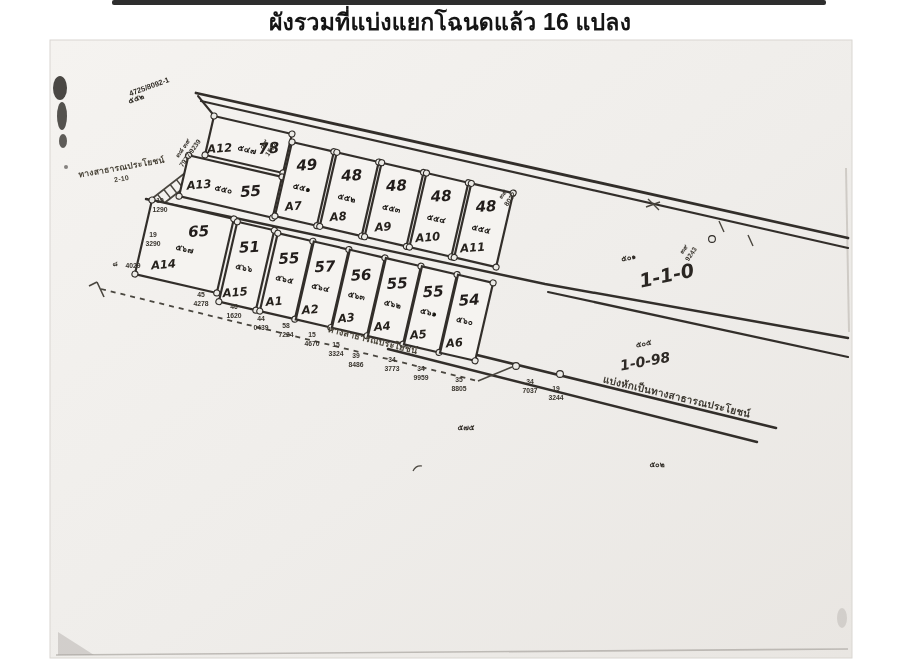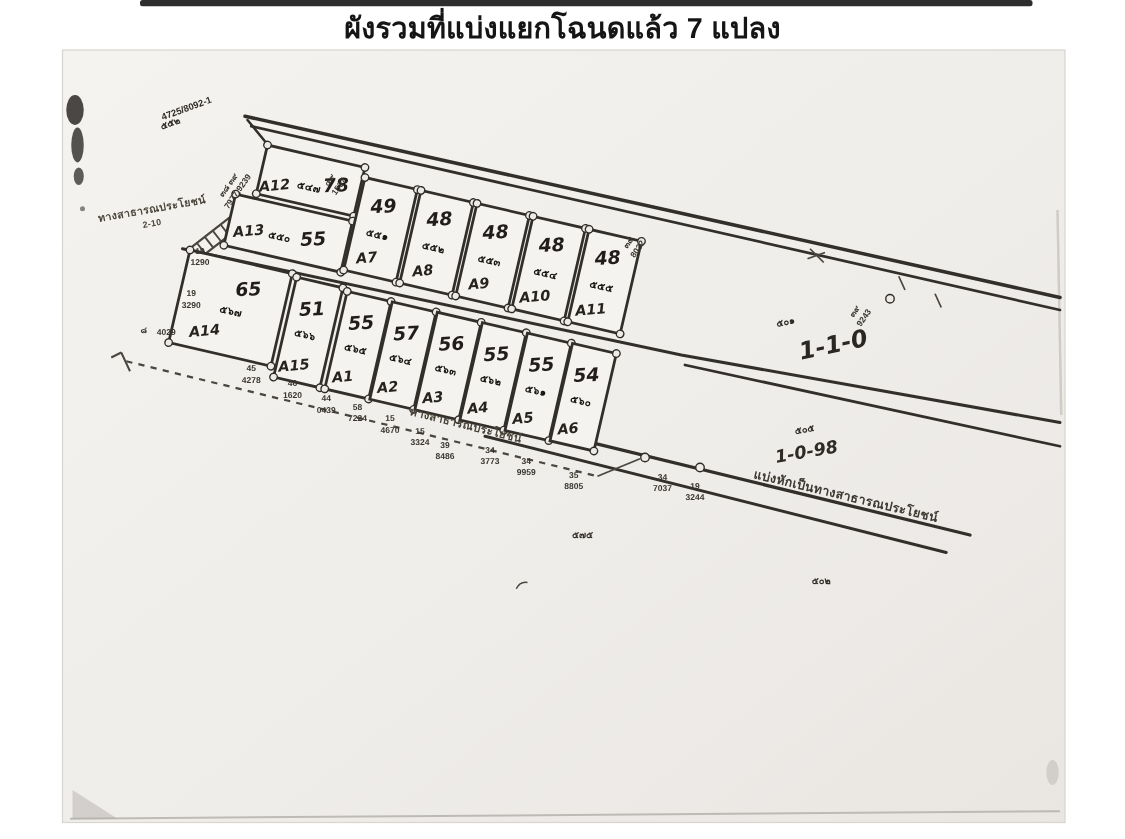--- a/index.html
+++ b/index.html
@@ -19,21 +19,21 @@
   .stamp{font:600 9px "Liberation Sans","DejaVu Sans",sans-serif;fill:#494439;text-anchor:middle;letter-spacing:.3px;}
   .stamp2{font:600 10px "Liberation Sans","DejaVu Sans",sans-serif;fill:#3c3830;text-anchor:middle;letter-spacing:.3px;}
   .hwbig{font:italic 600 19px "DejaVu Sans",sans-serif;fill:#2a2622;text-anchor:middle;}
   .hwmid{font:italic 600 14px "DejaVu Sans",sans-serif;fill:#2e2a25;text-anchor:middle;}
   .refsm{font:700 7.5px "Liberation Sans","DejaVu Sans",sans-serif;fill:#2f2b25;text-anchor:middle;}
 </style>
 </head>
 <body>
 
 <div class="stage">
-  <h1 class="title">ผังรวมที่แบ่งแยกโฉนดแล้ว 7 แปลง</h1>
+  <h1 class="title">ผังรวมที่แบ่งแยกโฉนดแล้ว 16 แปลง</h1>
 
   <svg width="900" height="671" viewBox="0 0 900 671">
     <defs>
       <linearGradient id="pg" x1="0" y1="0" x2="1" y2="1">
         <stop offset="0" stop-color="#f5f3f0"></stop>
         <stop offset="0.55" stop-color="#efedea"></stop>
         <stop offset="1" stop-color="#e9e6e2"></stop>
       </linearGradient>
       <filter id="soft">
           <feGaussianBlur stdDeviation="0.35"></feGaussianBlur>

